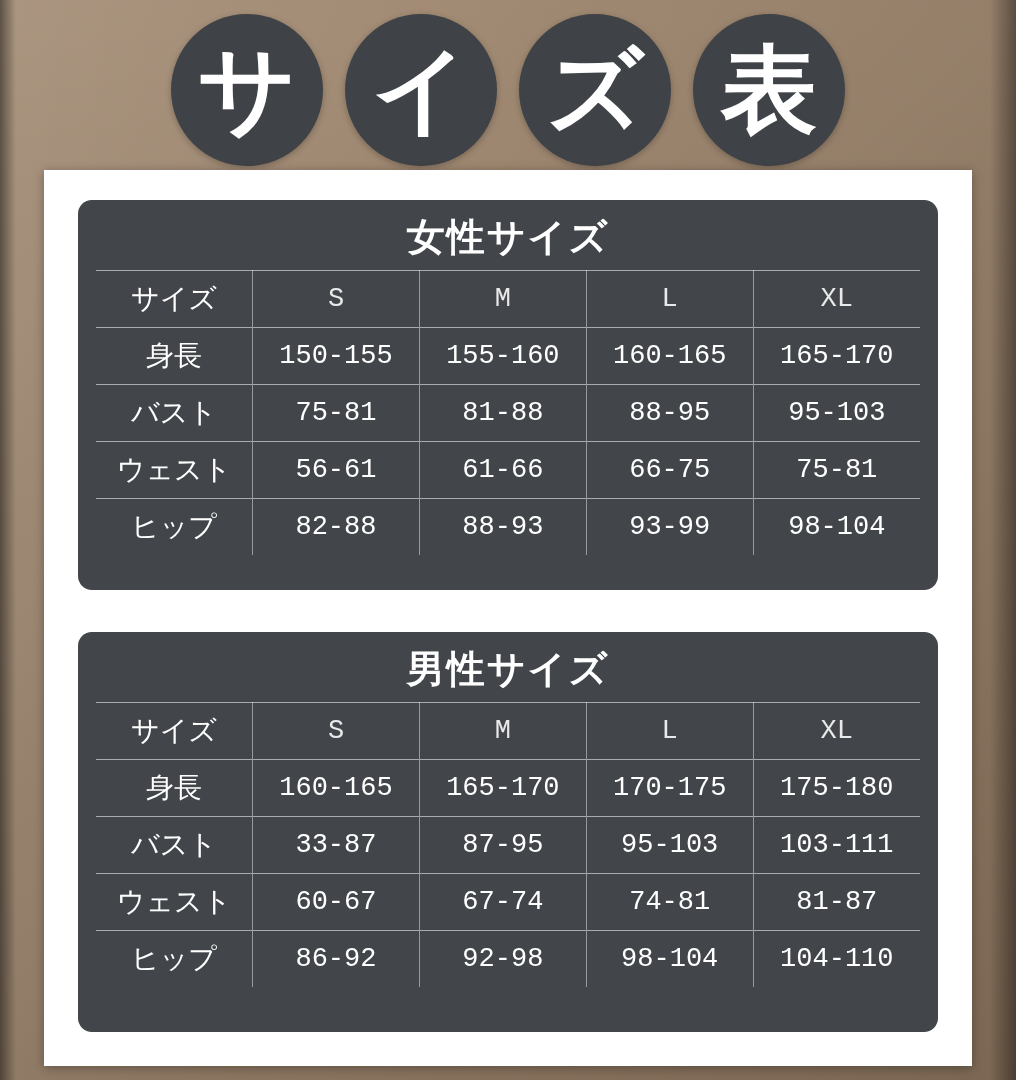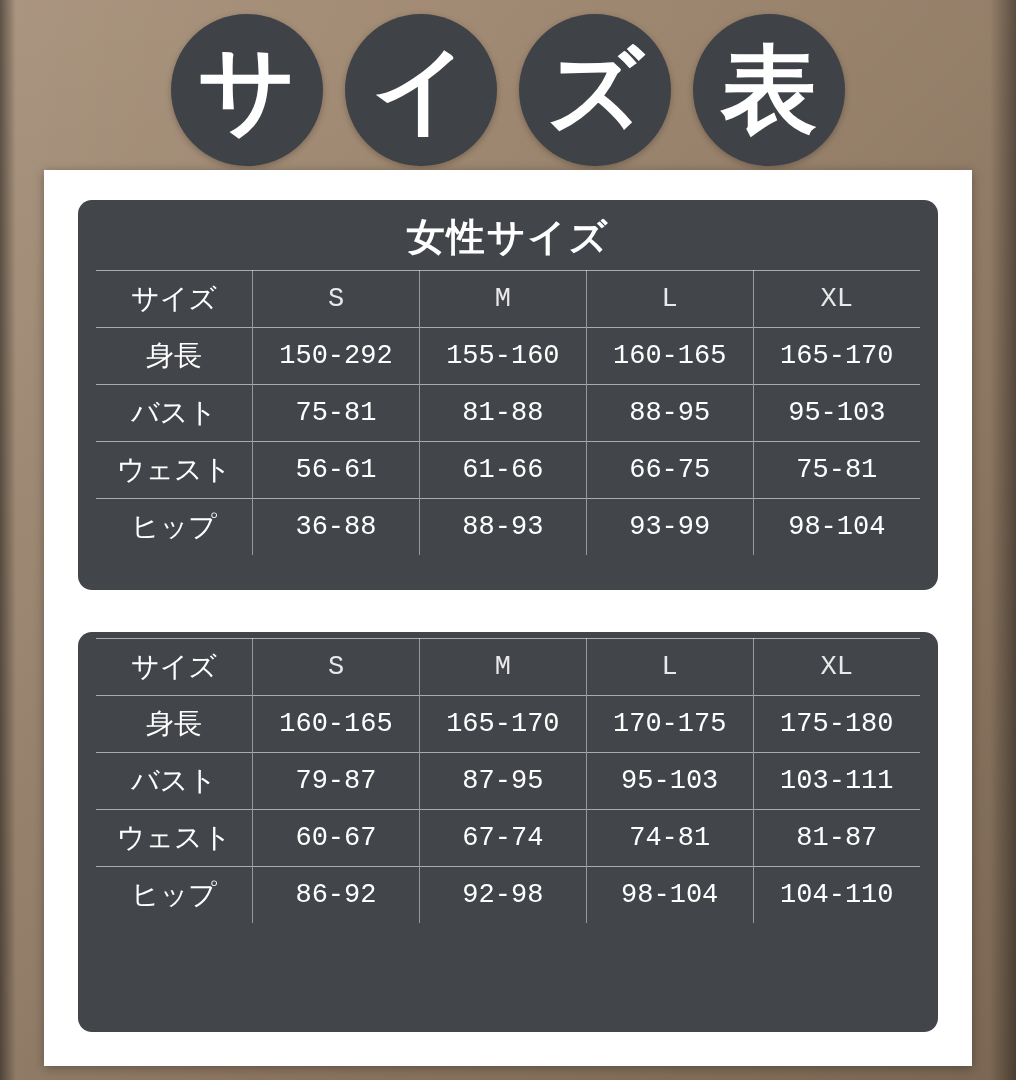--- a/index.html
+++ b/index.html
@@ -200,51 +200,52 @@
             <th class="corner">サイズ</th>
             <th>S</th>
             <th>M</th>
             <th>L</th>
             <th>XL</th>
           </tr>
         </thead>
         <tbody>
           <tr>
             <th>身長</th>
-            <td>150-292</td>
+            <td>150-155</td>
             <td>155-160</td>
             <td>160-165</td>
             <td>165-170</td>
           </tr>
           <tr>
             <th>バスト</th>
             <td>75-81</td>
             <td>81-88</td>
             <td>88-95</td>
             <td>95-103</td>
           </tr>
           <tr>
             <th>ウェスト</th>
             <td>56-61</td>
             <td>61-66</td>
             <td>66-75</td>
             <td>75-81</td>
           </tr>
           <tr>
             <th>ヒップ</th>
-            <td>36-88</td>
+            <td>82-88</td>
             <td>88-93</td>
             <td>93-99</td>
             <td>98-104</td>
           </tr>
         </tbody>
       </table>
     </div>
 
     <div class="table-block" id="male-block">
+      <div class="block-title">男性サイズ</div>
       <table class="size-table">
         <colgroup>
           <col class="c0">
             <col class="c1">
             <col class="c2">
             <col class="c3">
             <col class="c4">
         </colgroup>
         <thead>
           <tr>
@@ -258,21 +259,21 @@
         <tbody>
           <tr>
             <th>身長</th>
             <td>160-165</td>
             <td>165-170</td>
             <td>170-175</td>
             <td>175-180</td>
           </tr>
           <tr>
             <th>バスト</th>
-            <td>79-87</td>
+            <td>33-87</td>
             <td>87-95</td>
             <td>95-103</td>
             <td>103-111</td>
           </tr>
           <tr>
             <th>ウェスト</th>
             <td>60-67</td>
             <td>67-74</td>
             <td>74-81</td>
             <td>81-87</td>

